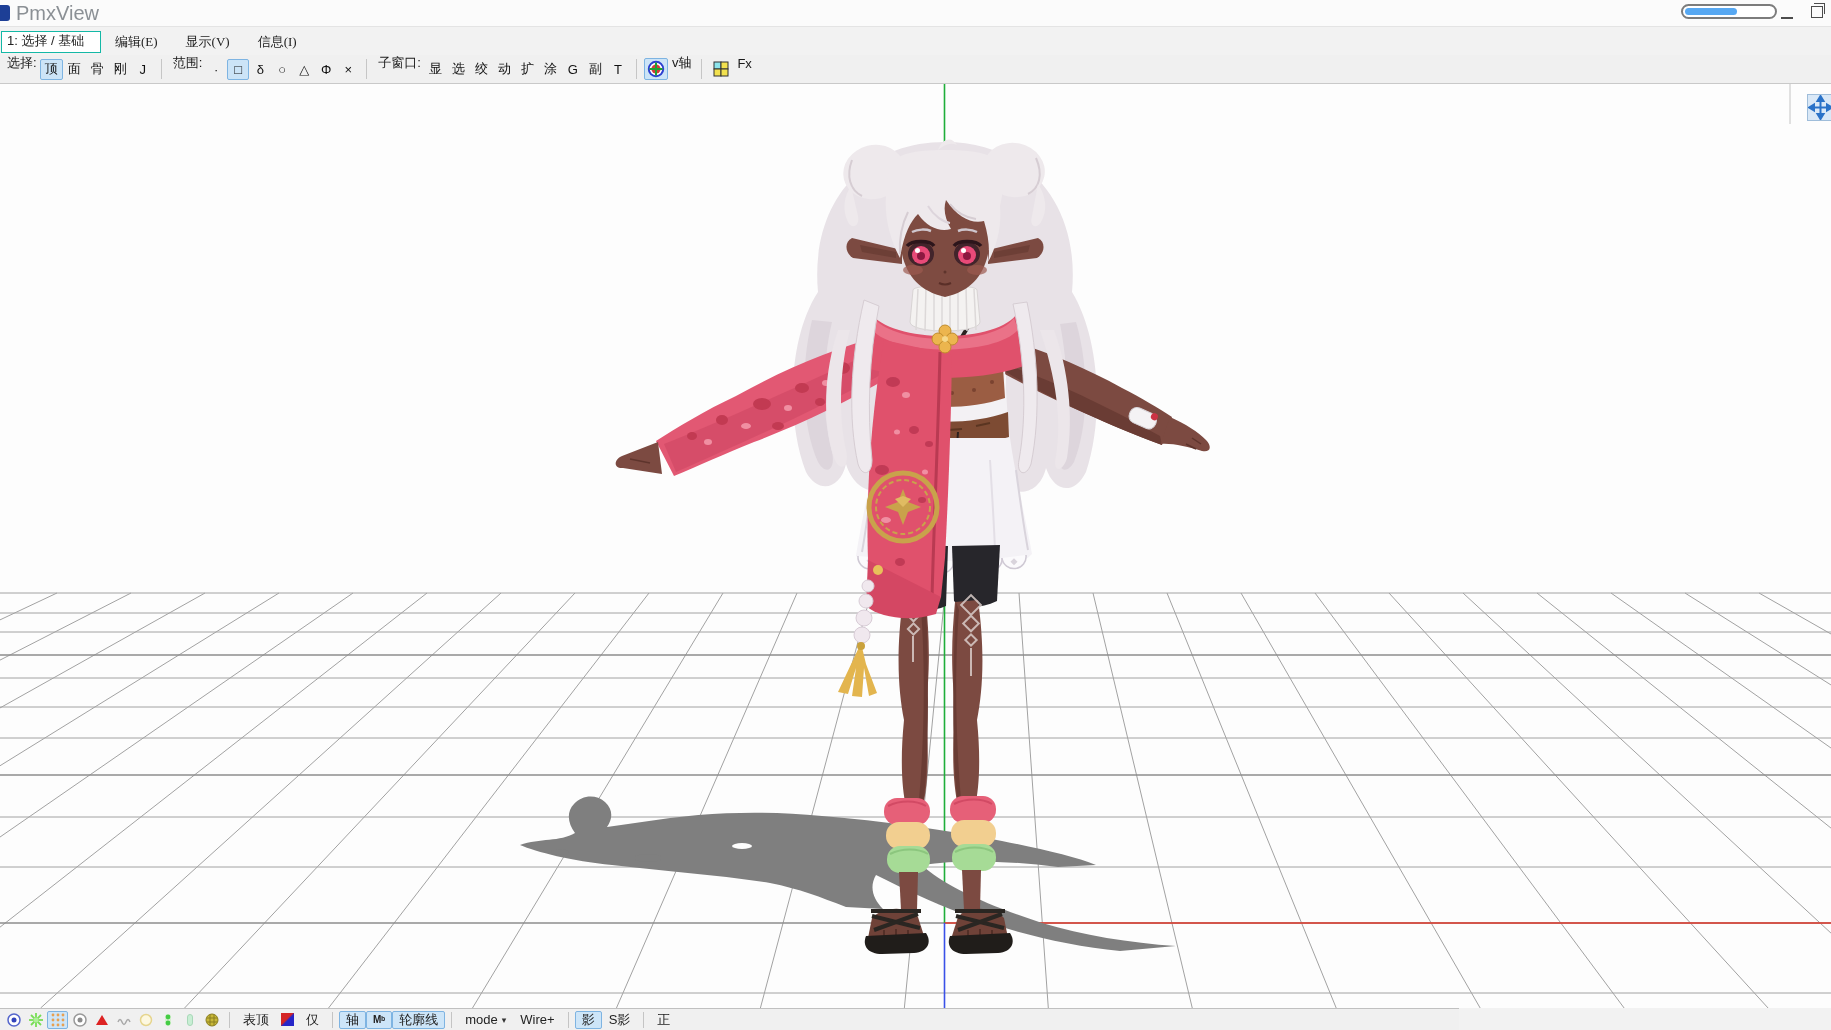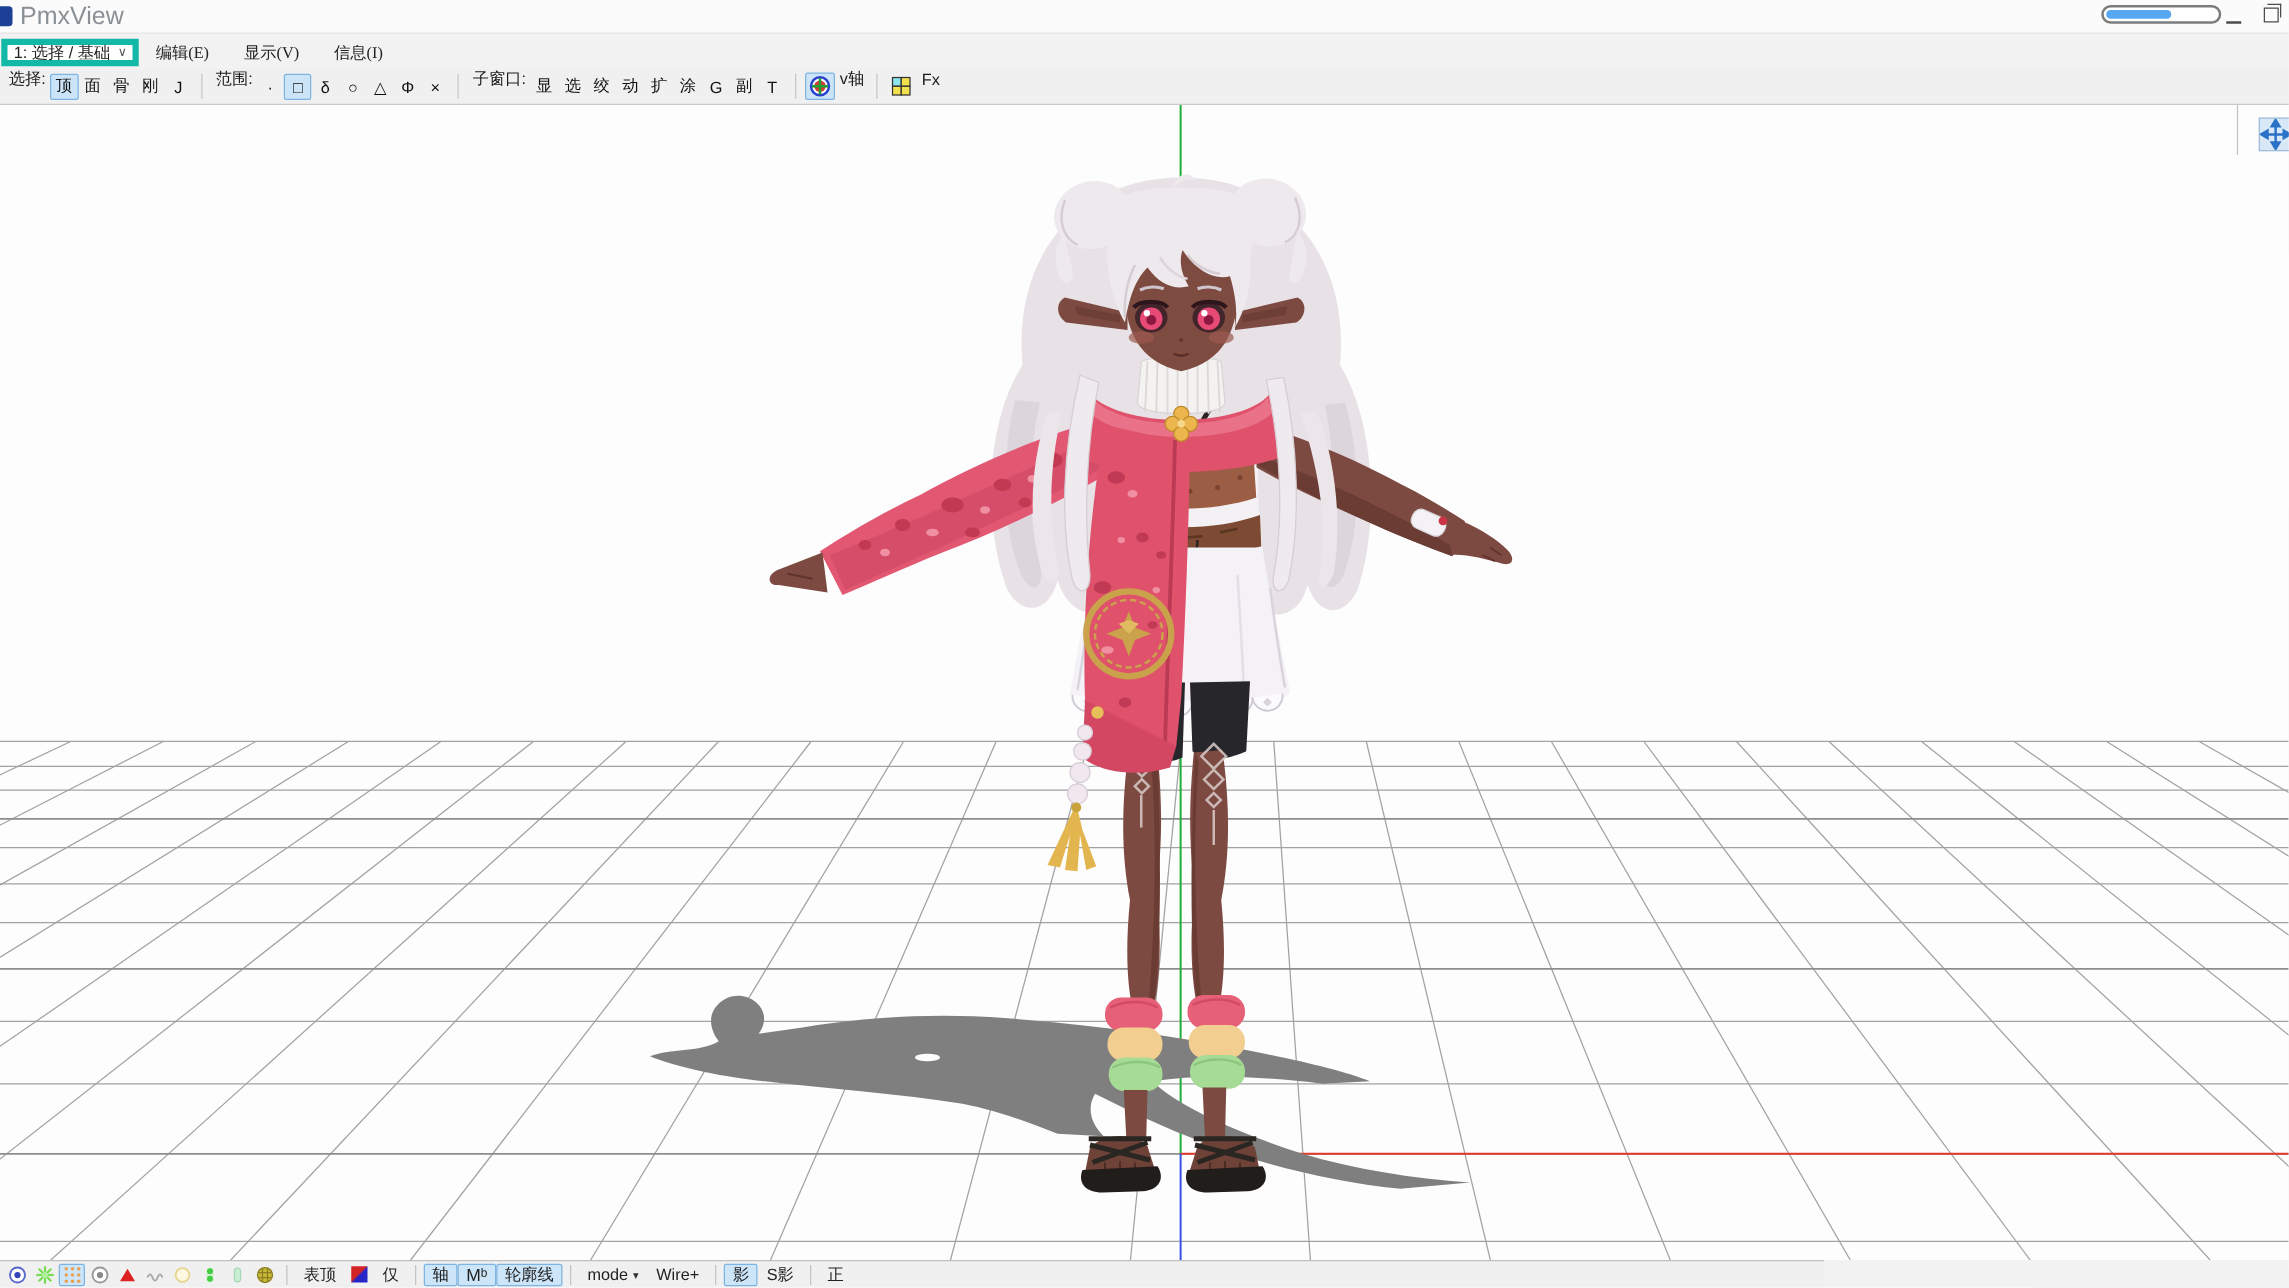--- a/index.html
+++ b/index.html
@@ -12,21 +12,21 @@
   .title-text { color:#8b9095; font-size:20px; }
   .title-controls { position:absolute; right:8px; top:2px; display:flex; align-items:flex-start; gap:18px; }
   .pill { width:96px; height:15px; border:2px solid #7c7c7c; border-radius:8px; background:#fff; position:relative; margin-top:2px; }
   .pill-fill { position:absolute; left:2px; top:2px; width:52px; height:7px; background:#57a8f2; border-radius:5px; }
   .min-dash { width:12px; height:2px; background:#4c4c4c; margin-top:15px; margin-left:-14px; }
   .restore-box { width:12px; height:12px; border:1px solid #4c4c4c; background:#fbfbfb; position:relative; margin-top:4px; }
   .restore-box::before { content:""; position:absolute; left:2px; top:-4px; width:10px; height:10px; border:1px solid #4c4c4c; border-bottom:none; border-left:none; }
 
   
   .menubar { position:absolute; top:28px; left:0; width:1831px; height:27px; background:#f2f2f2; display:flex; align-items:center; padding-left:1px; }
-  .mode-combo { height:22px; min-width:100px; background:#fff; border:5px solid #14b8a6; display:flex; align-items:center; padding:0 4px 0 5px; gap:6px; cursor:default; }
+  .mode-combo { height:22px; min-width:100px; background:#fff; border:1px solid #14b8a6; display:flex; padding:0 4px 0 5px; gap:6px; cursor:default;flex-direction:column; }
   .mode-combo .chev { color:#555; font-size:10px; }
   .menu-item { padding:3px 14px; cursor:default;font-family:Liberation Serif, serif; }
 
   
   .toolbar { position:absolute; top:55px; left:0; width:1831px; height:29px; background:#f0f0f0; border-bottom:1px solid #c9c9c9; display:flex; align-items:center; padding-left:3px; }
   .tb-label { color:#1a1a1a; margin:0 3px 12px 4px; }
   .tb-btn { min-width:22px; height:21px; display:flex; align-items:center; justify-content:center; padding:0 4px; border:1px solid transparent; border-radius:2px; cursor:default; color:#111; }
   .tb-btn.sel { background:#cce4f7; border-color:#7eb4e2; }
   .tb-sep { width:1px; height:20px; background:#c6c6c6; margin:0 7px; }
   .tb-icon-btn { width:24px; height:22px; display:flex; align-items:center; justify-content:center; border:1px solid transparent; border-radius:2px; }
@@ -500,21 +500,21 @@
         <circle cx="8" cy="8" r="6" fill="#c8b838" stroke="#8a7e20"></circle>
         <path d="M3 6 L13 6 M3 10 L13 10 M6 2.5 L6 13.5 M10 2.5 L10 13.5" stroke="#8a7e20" stroke-width="1"></path>
       </svg>
   </div>
   <div class="bb-sep"></div>
   <div class="bb-btn">表顶</div>
   <div class="mat-square"></div>
   <div class="bb-btn">仅</div>
   <div class="bb-sep"></div>
   <div class="bb-btn sel">轴</div>
-  <div class="bb-btn sel" style="font-size:14px;">Mᵇ</div>
+  <div class="bb-btn sel" style="font-size:10px;font-weight:bold;">Mᵇ</div>
   <div class="bb-btn sel">轮廓线</div>
   <div class="bb-sep"></div>
   <div class="bb-btn">
     <span>mode</span>
     <span class="dd-arrow">▾</span>
   </div>
   <div class="bb-btn">Wire+</div>
   <div class="bb-sep"></div>
   <div class="bb-btn sel">影</div>
   <div class="bb-btn">S影</div>

